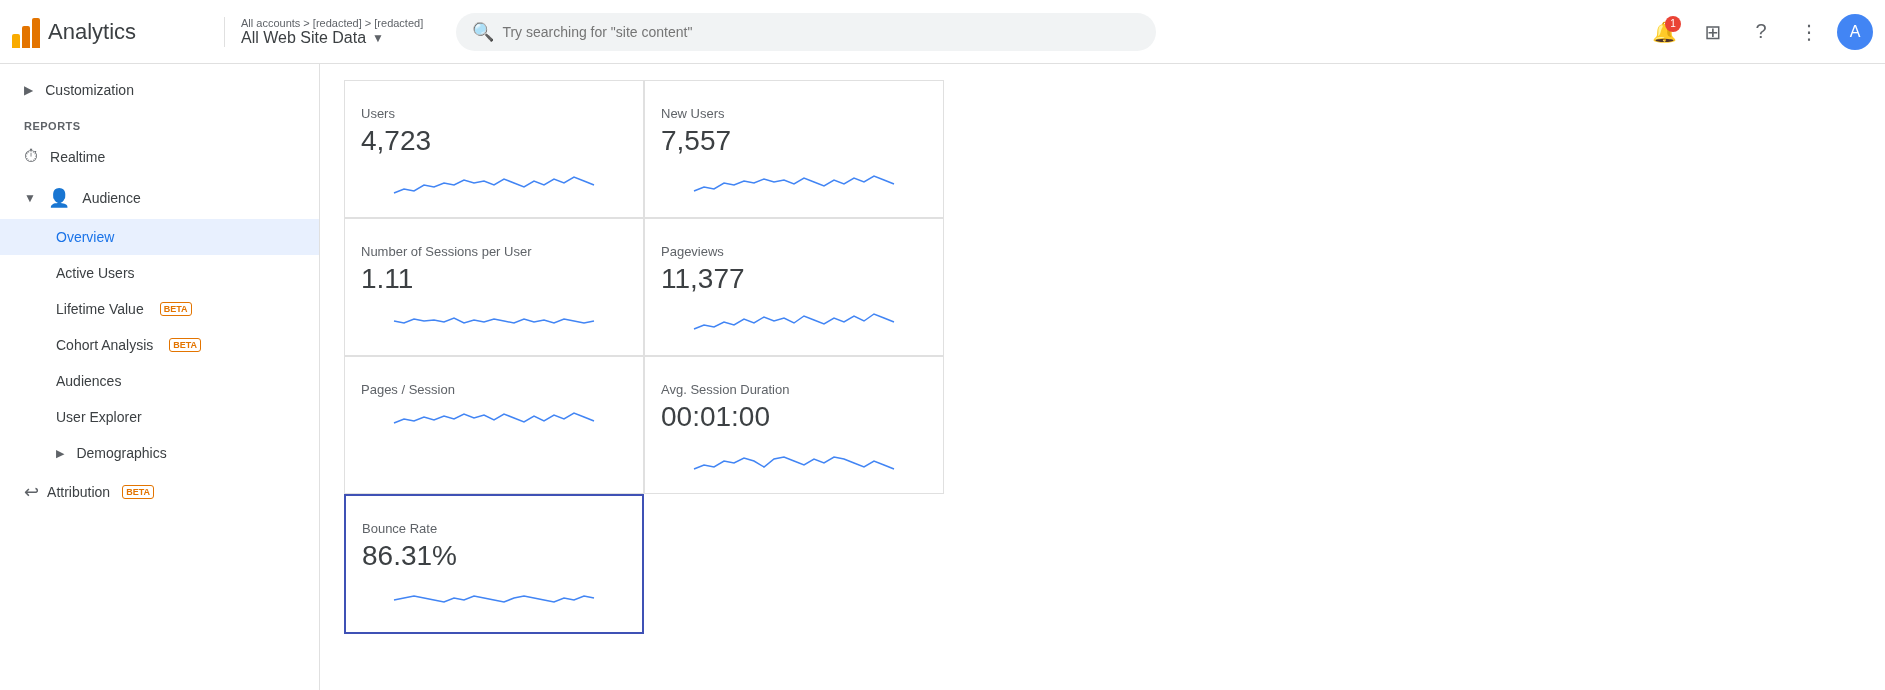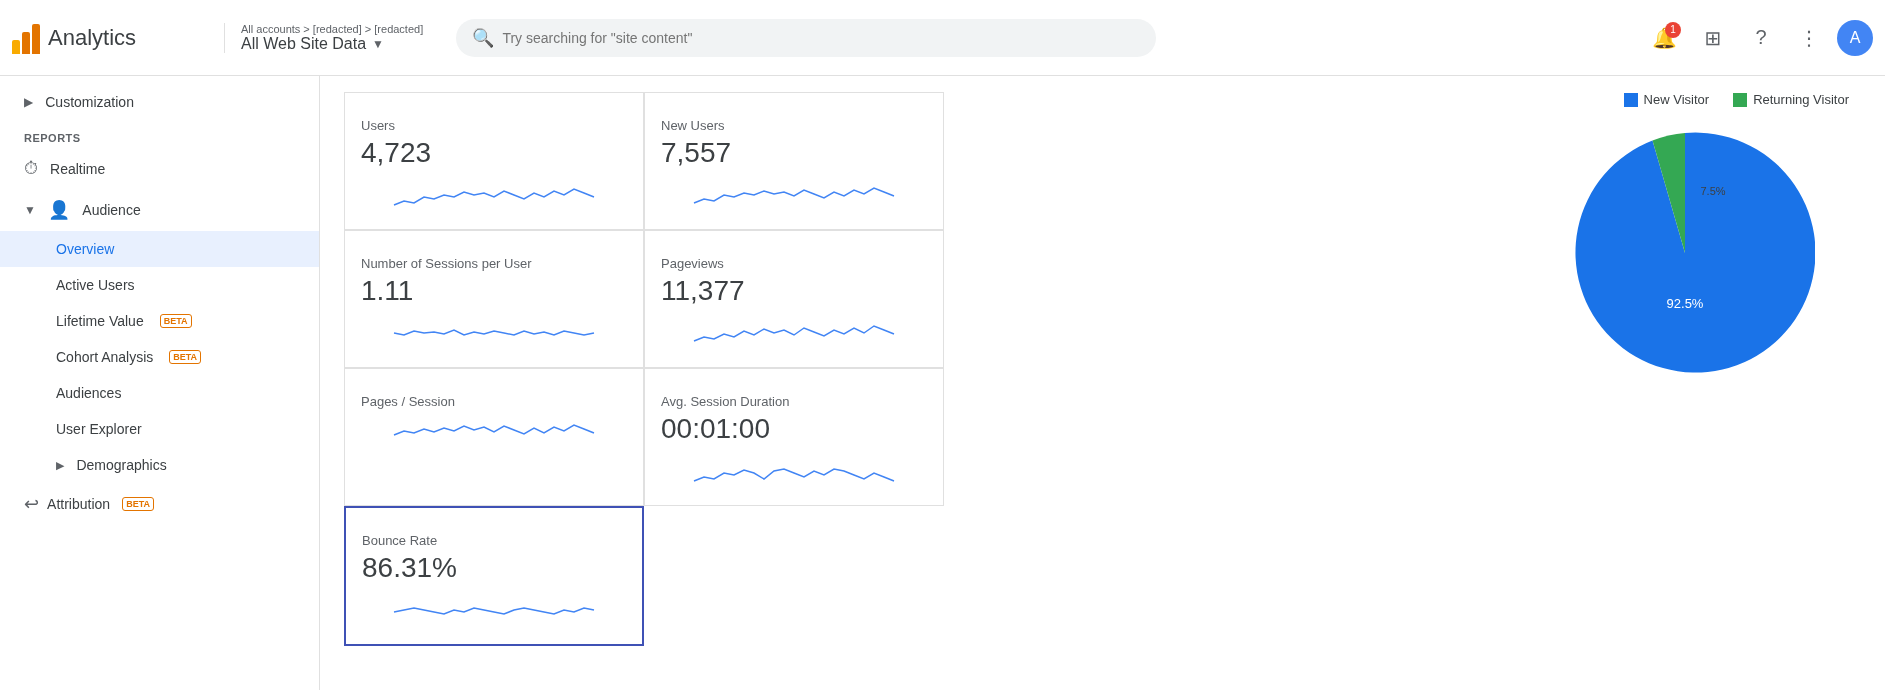--- a/index.html
+++ b/index.html
@@ -2,21 +2,21 @@
 <html><head>
   <meta charset="utf-8">
   <style>
     * { margin: 0; padding: 0; box-sizing: border-box; }
     body { font-family: 'Google Sans', Arial, sans-serif; background: #fff; color: #3c4043; width: 1885px; height: 690px; overflow: hidden; }
 
     
     .header {
       display: flex;
       align-items: center;
-      height: 76px;
+      height: 64px;
       border-bottom: 1px solid #e0e0e0;
       padding: 0 12px;
       gap: 12px;
       background: #fff;
     }
     .logo-area {
       display: flex;
       align-items: center;
       gap: 8px;
       min-width: 200px;
@@ -393,42 +393,14 @@
         <div class="metric-label">Bounce Rate</div>
         <div class="metric-value">86.31%</div>
         <svg class="sparkline" viewBox="0 0 200 32">
           <polyline points="0,20 10,18 20,16 30,18 40,20 50,22 60,18 70,20 80,16 90,18 100,20 110,22 120,18 130,16 140,18 150,20 160,22 170,18 180,20 190,16 200,18" fill="none" stroke="#4285f4" stroke-width="1.5"></polyline>
         </svg>
       </div>
 
     </div>
   </div>
 
-  <div class="right-panel">
-    <div class="legend">
-      <div class="legend-item">
-        <svg width="14" height="14">
-          <rect width="14" height="14" fill="#1a73e8"></rect>
-        </svg>
-        <span>New Visitor</span>
-      </div>
-      <div class="legend-item">
-        <svg width="14" height="14">
-          <rect width="14" height="14" fill="#34a853"></rect>
-        </svg>
-        <span>Returning Visitor</span>
-      </div>
-    </div>
-
-    <div class="pie-container">
-      <svg width="260" height="260" viewBox="0 0 260 260">
-
-        <path d="M 130,130 L 130,10 A 120,120 0 1 1 97.5,17.5 Z" fill="#1a73e8"></path>
-
-        <path d="M 130,130 L 97.5,17.5 A 120,120 0 0 1 130,10 Z" fill="#34a853"></path>
-
-        <text x="130" y="185" text-anchor="middle" font-size="13" font-weight="500" fill="white">92.5%</text>
-        <text x="158" y="72" text-anchor="middle" font-size="11" font-weight="500" fill="#3c4043">7.5%</text>
-      </svg>
-    </div>
-  </div>
 
 </div>
 
 </body></html>

